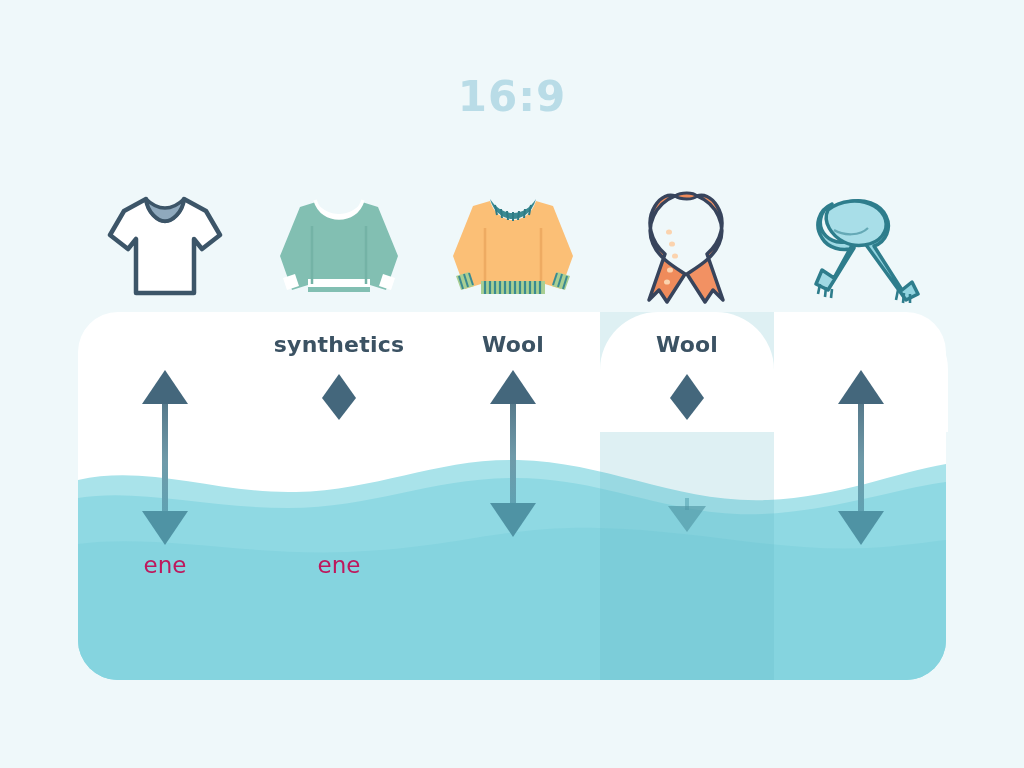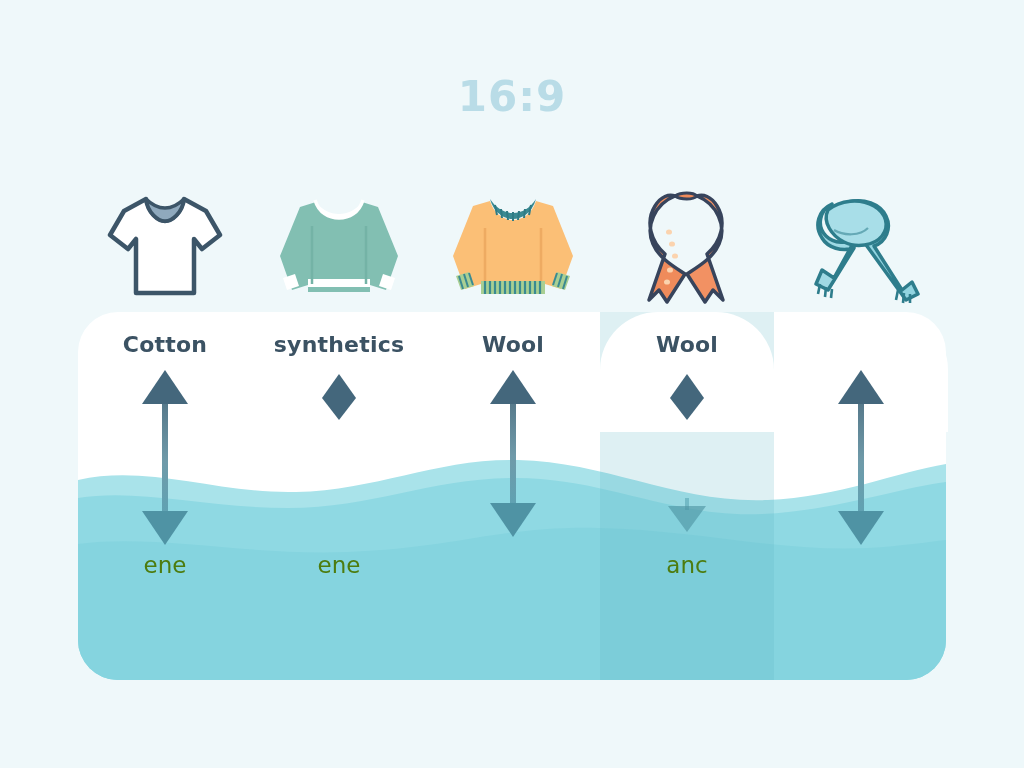--- a/index.html
+++ b/index.html
@@ -119,21 +119,21 @@
     height: 185px;
   }
   .bot-label {
     position: absolute;
     left: 0;
     top: 372px;
     width: 174px;
     text-align: center;
     font-size: 23px;
     font-weight: 400;
-    color: #4d7c0f;
+    color: #be185d;
   }
 </style>
 </head>
 <body>
 
 <div id="stage">
 
   <div id="title">16:9</div>
 
   <div id="board">
@@ -164,21 +164,20 @@
   <div class="arch" style="left:774px;"></div>
 
   <div class="col" style="left:78px;">
     <div class="icon-wrap">
       <svg width="126" height="118" viewBox="0 0 126 118">
         <path d="M44,12 L22,24 L8,48 L26,62 L34,52 L34,106 L92,106 L92,52 L100,62 L118,48 L104,24 L82,12
                  C80,26 70,34 63,34 C56,34 46,26 44,12 Z" fill="#ffffff" stroke="#3c5568" stroke-width="4.5" stroke-linejoin="round"></path>
         <path d="M44,12 C46,26 56,34 63,34 C70,34 80,26 82,12 C76,18 70,21 63,21 C56,21 50,18 44,12 Z" fill="#8fa9bd" stroke="#3c5568" stroke-width="3.5" stroke-linejoin="round"></path>
       </svg>
     </div>
-    <div class="col-label">Cotton</div>
     <div class="arrow-wrap">
       <svg width="174" height="185" viewBox="0 0 174 185">
         <defs>
           <linearGradient id="g1" x1="0" y1="0" x2="0" y2="1">
             <stop offset="0%" stop-color="#4e6e80"></stop>
             <stop offset="52%" stop-color="#6f9aa9"></stop>
             <stop offset="100%" stop-color="#5aa5b6"></stop>
           </linearGradient>
         </defs>
         <rect x="84" y="14" width="6" height="148" fill="url(#g1)"></rect>
@@ -296,21 +295,20 @@
       </svg>
     </div>
     <div class="col-label">Wool</div>
     <div class="arrow-wrap">
       <svg width="174" height="185" viewBox="0 0 174 185">
         <polygon points="87,4 104,28 87,50 70,28" fill="#44677c"></polygon>
         <rect x="85" y="128" width="4" height="12" fill="#54a0ae" opacity="0.55"></rect>
         <polygon points="87,162 106,136 68,136" fill="#4e93a2" opacity="0.62"></polygon>
       </svg>
     </div>
-    <div class="bot-label">anc</div>
   </div>
 
   <div class="col" style="left:774px;">
     <div class="icon-wrap">
       <svg width="126" height="120" viewBox="0 0 126 120">
         <path d="M34,18 C22,24 18,40 28,50 C36,58 50,58 58,52
                  L36,92 L24,84 L18,98 L30,104 L56,62
                  C44,66 30,62 24,52 C16,40 20,24 34,18 Z" fill="#9fd9e4" stroke="#2e7d8c" stroke-width="3.5" stroke-linejoin="round"></path>
         <path d="M50,16 C66,12 82,18 88,30 C94,42 88,56 76,60
                  L104,104 L114,96 L120,108 L108,114 L66,56

